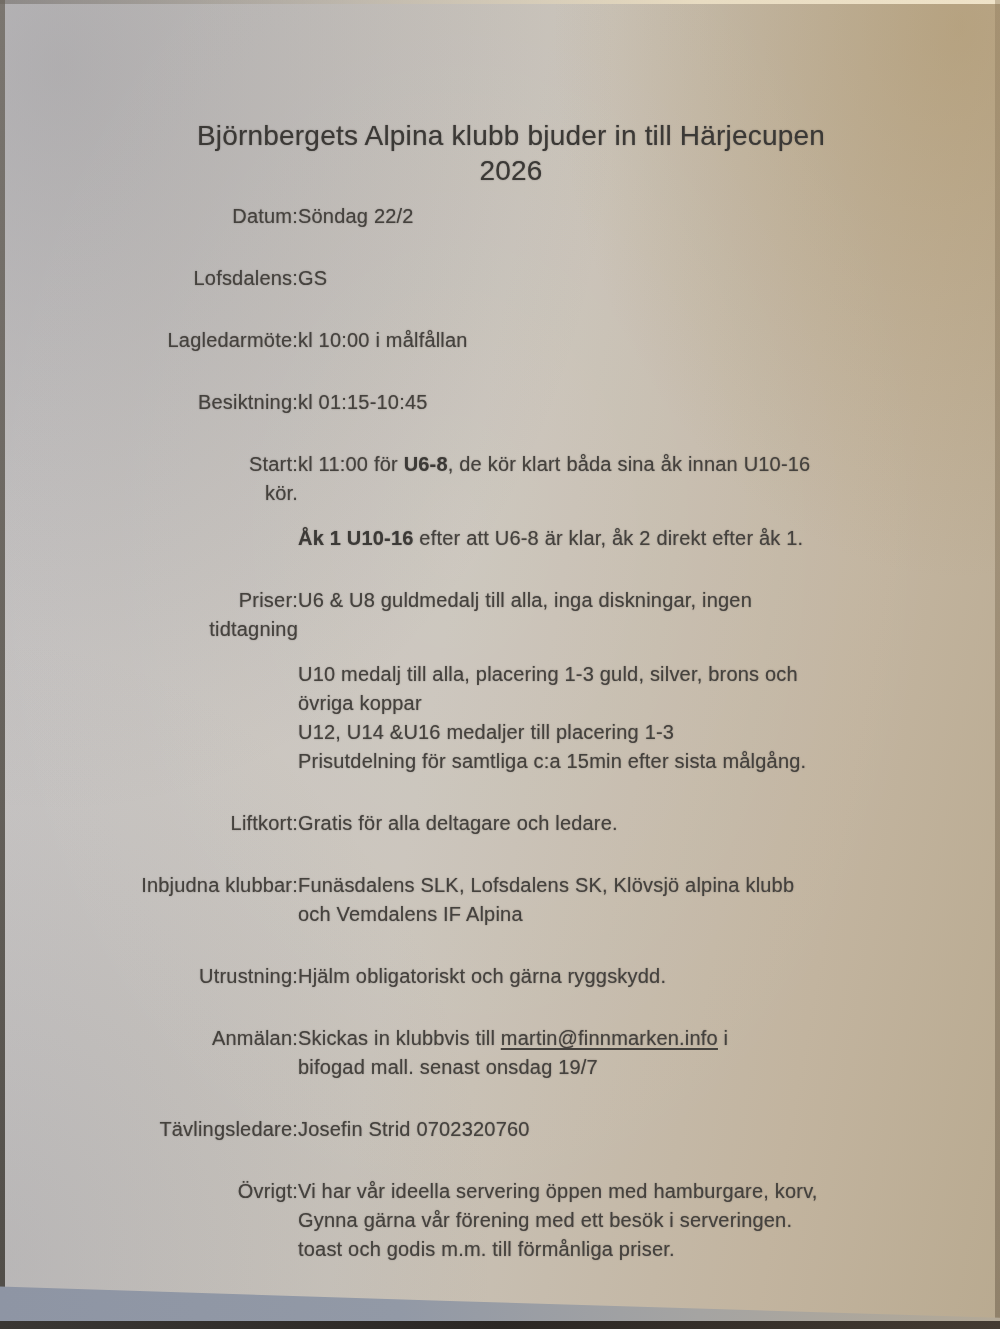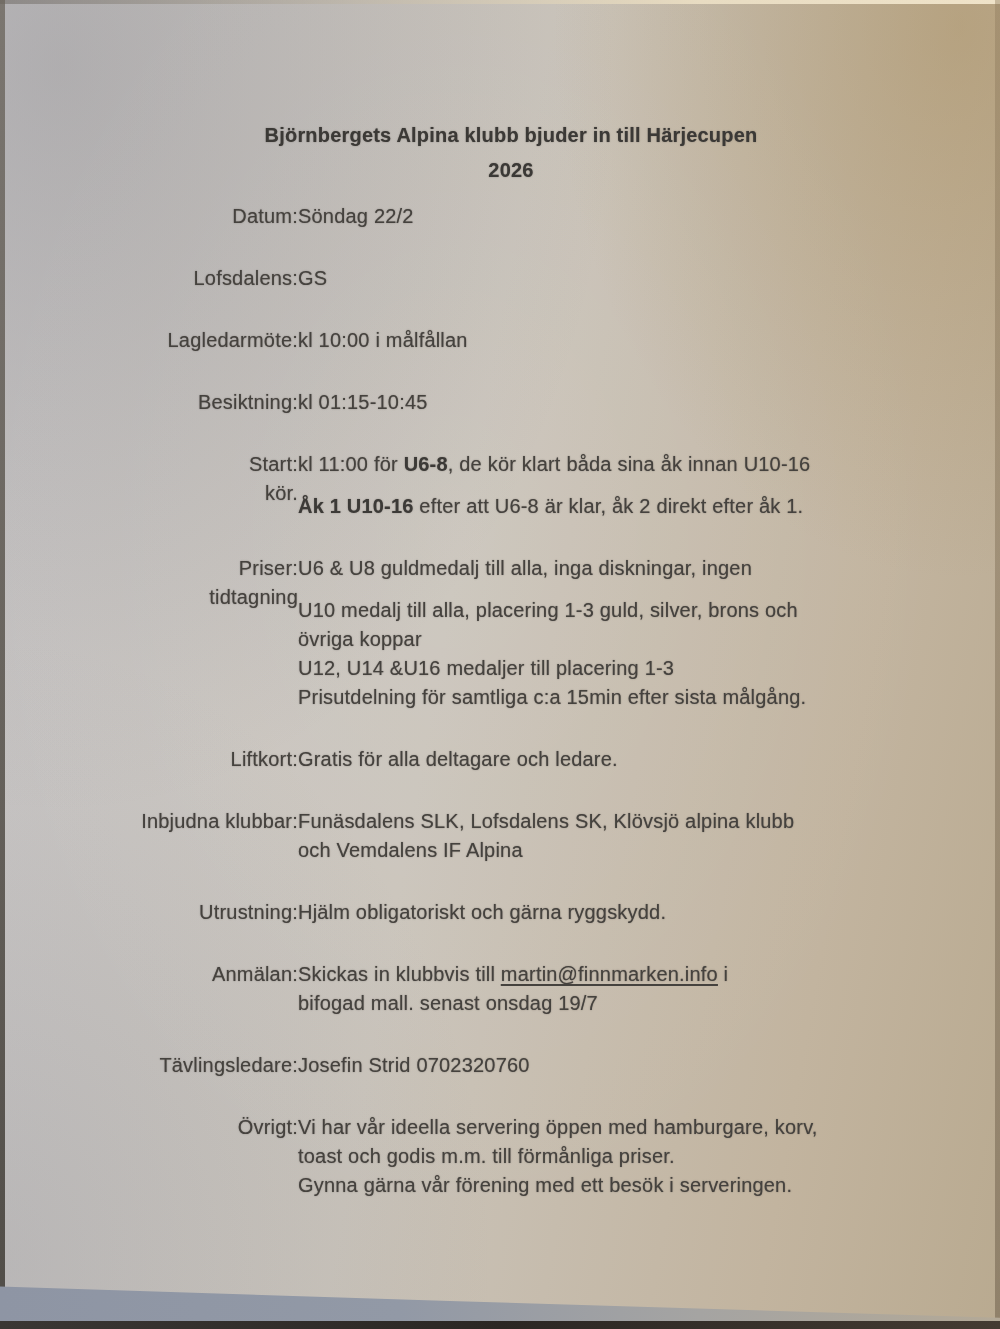--- a/index.html
+++ b/index.html
@@ -48,37 +48,37 @@
     padding: 118px 70px 0 92px;
     color: #45423e;
     font-size: 20px;
     line-height: 29px;
     letter-spacing: 0.2px;
     text-shadow: 0 0 1.3px rgba(70,65,60,0.65);
     filter: blur(0.3px);
   }
   .title {
     text-align: center;
-    font-weight: bold;
-    font-size: 20px;
+    font-weight: normal;
+    font-size: 28px;
     line-height: 35px;
     color: #3b3936;
     margin-bottom: 14px;
   }
   .row {
     display: flex;
     margin-bottom: 33px;
   }
   .label {
     width: 206px;
     flex: 0 0 206px;
     text-align: right;
   }
   .content { flex: 1; }
-  .content .line.gap { margin-top: 13px; }
+  .content .line.gap { margin-top: 45px; }
   .b { font-weight: bold; color: #3c3a37; }
   .link {
     text-decoration: underline;
     text-underline-offset: 3px;
   }
 </style>
 </head>
 <body>
 
 <div class="photo">
@@ -184,22 +184,22 @@
           <div class="content">
             <div class="line"><span>Josefin Strid 0702320760</span></div>
           </div>
         </div>
         <div class="row">
           <div class="label">
             <div>Övrigt:</div>
           </div>
           <div class="content">
             <div class="line"><span>Vi har vår ideella servering öppen med hamburgare, korv,</span></div>
+            <div class="line"><span>Gynna gärna vår förening med ett besök i serveringen.</span></div>
             <div class="line"><span>toast och godis m.m. till förmånliga priser.</span></div>
-            <div class="line"><span>Gynna gärna vår förening med ett besök i serveringen.</span></div>
           </div>
         </div>
       </div>
   </div>
 
   <div class="edge-top"></div>
   <div class="edge-left"></div>
   <div class="edge-right"></div>
   <div class="table-surface"></div>
   <div class="edge-bottom"></div>

